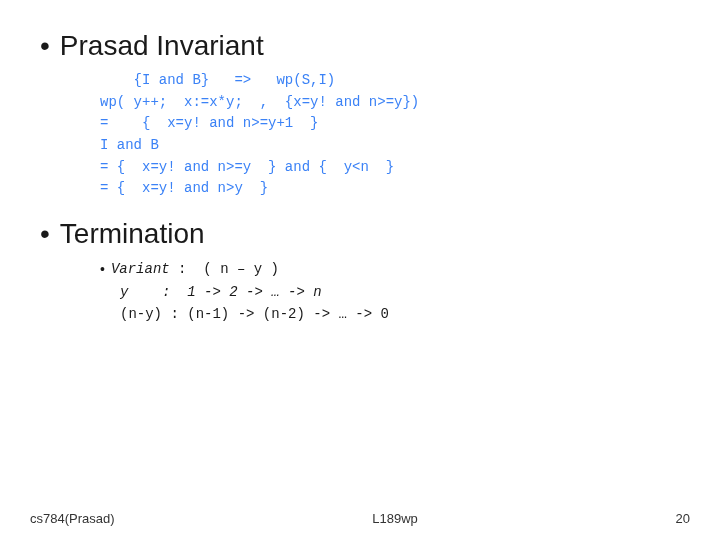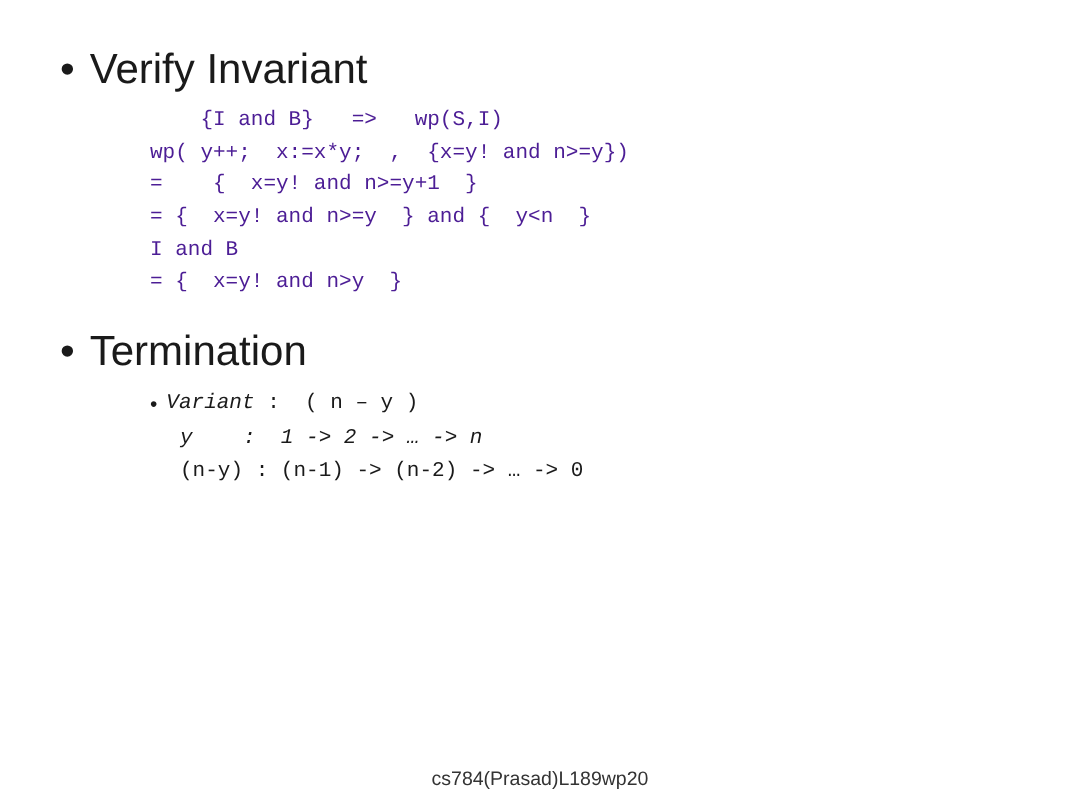--- a/index.html
+++ b/index.html
@@ -26,21 +26,21 @@
       gap: 10px;
       margin-bottom: 8px;
     }
     .bullet-dot {
       font-size: 28px;
       color: #1a1a1a;
     }
     .code-block {
       font-family: 'Courier New', Courier, monospace;
       font-size: 14px;
-      color: #4c1d95;
+      color: #3b82f6;
       line-height: 1.55;
       margin-left: 60px;
     }
     .code-block .line {
       white-space: pre;
     }
     .termination-section {
       margin-top: 10px;
     }
     .sub-bullet {
@@ -57,45 +57,45 @@
     }
     .sub-dot {
       font-size: 14px;
     }
     .footer {
       position: absolute;
       bottom: 14px;
       left: 0;
       right: 0;
       display: flex;
-      justify-content: center;
+      justify-content: space-between;
       padding: 0 30px;
       font-size: 13px;
       color: #333;
     }
     .footer-left, .footer-center, .footer-right {
       font-size: 13px;
     }
   </style>
 </head>
 <body>
 
 <div class="slide-content">
 
   <div class="bullet-section">
     <div class="bullet-heading">
       <span class="bullet-dot">•</span>
-      <span>Verify Invariant</span>
+      <span>Prasad Invariant</span>
     </div>
     <div class="code-block">
       <div class="line">    {I and B}   =&gt;   wp(S,I)</div>
       <div class="line">wp( y++;  x:=x*y;  ,  {x=y! and n&gt;=y})</div>
       <div class="line">=    {  x=y! and n&gt;=y+1  }</div>
+      <div class="line">I and B</div>
       <div class="line">= {  x=y! and n&gt;=y  } and {  y&lt;n  }</div>
-      <div class="line">I and B</div>
       <div class="line">= {  x=y! and n&gt;y  }</div>
     </div>
   </div>
 
   <div class="bullet-section termination-section">
     <div class="bullet-heading">
       <span class="bullet-dot">•</span>
       <span>Termination</span>
     </div>
     <div class="sub-bullet">

